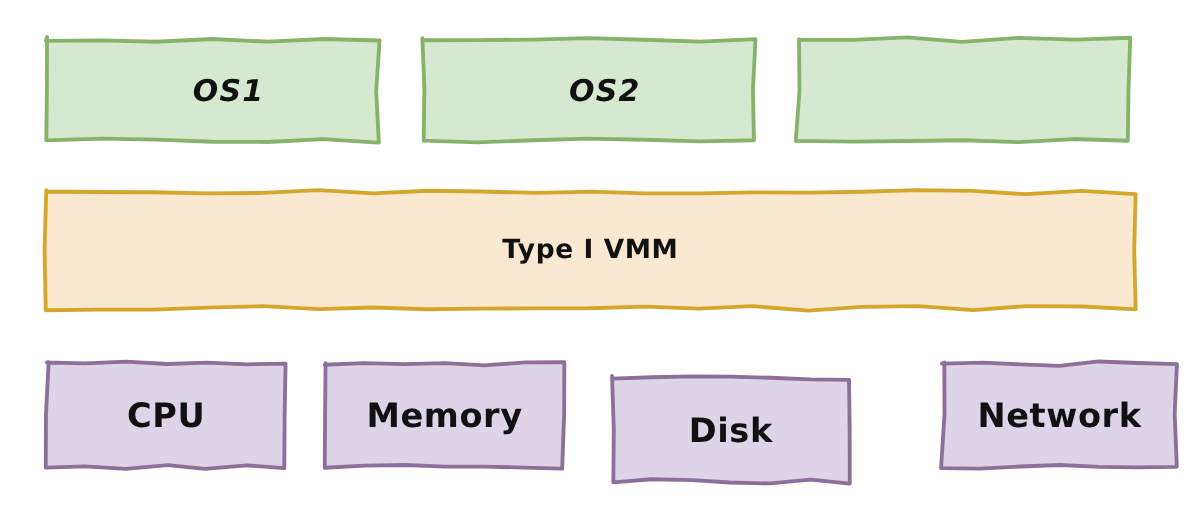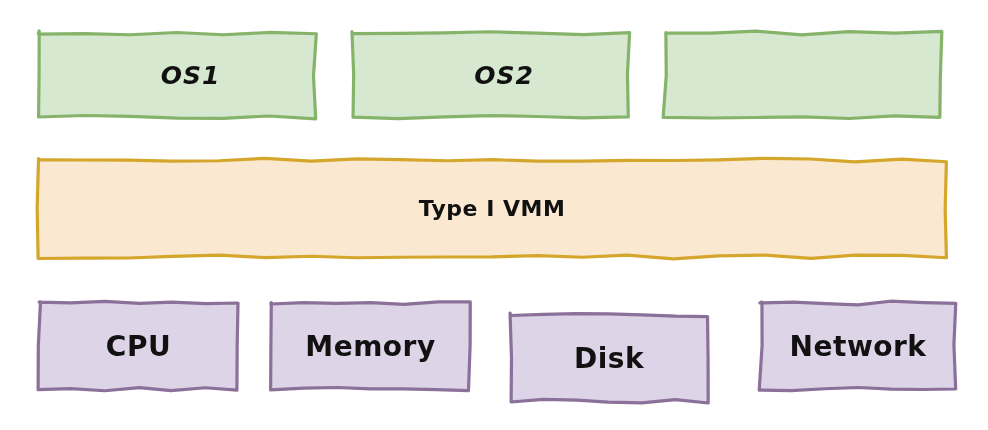--- a/index.html
+++ b/index.html
@@ -87,19 +87,19 @@
         <path d="M 0.7520781893004115 1.9864094650205761 L 33.4016049382716 0.575522633744856 L 67.16718106995884 1.4132839506172838 L 101.07843621399176 0.5878353909465022 L 133.74277777777777 2.4132510288065845 L 168.21205761316872 -0.03195061728395032 L 200.24923868312757 -0.1581399176954732 L 200.12358024691358 43.07630658436214 L 198.48512551440328 88.56287037037038 L 166.46448559670782 87.620329218107 L 133.35845679012345 86.86204115226337 L 100.63514403292181 86.81091358024692 L 67.52417695473251 85.5232427983539 L 34.232962962962965 86.03310288065843 L 0.6133539094650206 87.81901234567901 L 0.9068065843621398 44.94412551440329 L 1.2841543209876543 0.7220473251028806 Z" fill="#ddd4e8" stroke="#8b7099" stroke-width="3.2" stroke-linejoin="round" stroke-linecap="round"></path>
       </svg>
       <span class="node-label label-hw">Memory</span>
     </div>
     <div class="node" style="left: 510px; top: 302px; width: 198px; height: 88px; margin-top: 12px;">
       <svg viewBox="0 0 198 88" preserveAspectRatio="none">
         <path d="M 0.358261316872428 1.4956790123456791 L 33.417664609053496 0.3691193415637861 L 66.31904320987654 -0.3950946502057613 L 99.24758230452674 -0.16770370370370347 L 131.6995781893004 0.8142551440329218 L 165.7491049382716 2.171522633744856 L 197.51468106995884 2.529283950617284 L 198.0737170781893 44.13989711934156 L 198.1573611111111 88.98078189300412 L 165.35955761316873 85.64404938271605 L 131.7967386831276 88.87786008230452 L 98.14256172839507 88.07809053497942 L 67.18221193415638 86.13659259259259 L 32.81198559670782 85.376329218107 L 1.1059567901234566 87.97804115226337 L 1.4974372427983538 44.27932098765432 L 0.05318004115226349 -0.8254732510288065 Z" fill="#ddd4e8" stroke="#8b7099" stroke-width="3.2" stroke-linejoin="round" stroke-linecap="round"></path>
       </svg>
       <span class="node-label label-hw">Disk</span>
     </div>
-    <div class="node" style="left: 760px; top: 302px; width: 196px; height: 88px;">
+    <div class="node" style="left: 785px; top: 302px; width: 196px; height: 88px;">
       <svg viewBox="0 0 196 88" preserveAspectRatio="none">
         <path d="M -0.03555555555555556 1.004948559670782 L 33.60039094650205 0.16271604938271622 L 65.80423868312756 1.6365267489711934 L 97.91672839506172 2.9167572016460905 L 130.3230452674897 -0.7847407407407407 L 164.1194855967078 0.5349958847736627 L 195.78012345679014 1.3767078189300412 L 193.90385390946503 42.80348765432099 L 195.70959670781892 86.99869341563786 L 162.68796296296296 87.5077695473251 L 130.90168724279835 87.05367901234568 L 98.54997942386831 85.50526748971194 L 64.77358024691358 86.74994238683128 L 31.55767489711934 88.55955555555556 L -0.8014403292181069 88.13706995884773 L 2.088067901234568 43.61451646090535 L 1.9422057613168726 0.02700617283950617 Z" fill="#ddd4e8" stroke="#8b7099" stroke-width="3.2" stroke-linejoin="round" stroke-linecap="round"></path>
       </svg>
       <span class="node-label label-hw">Network</span>
     </div>
   </div>
 
 </body></html>

